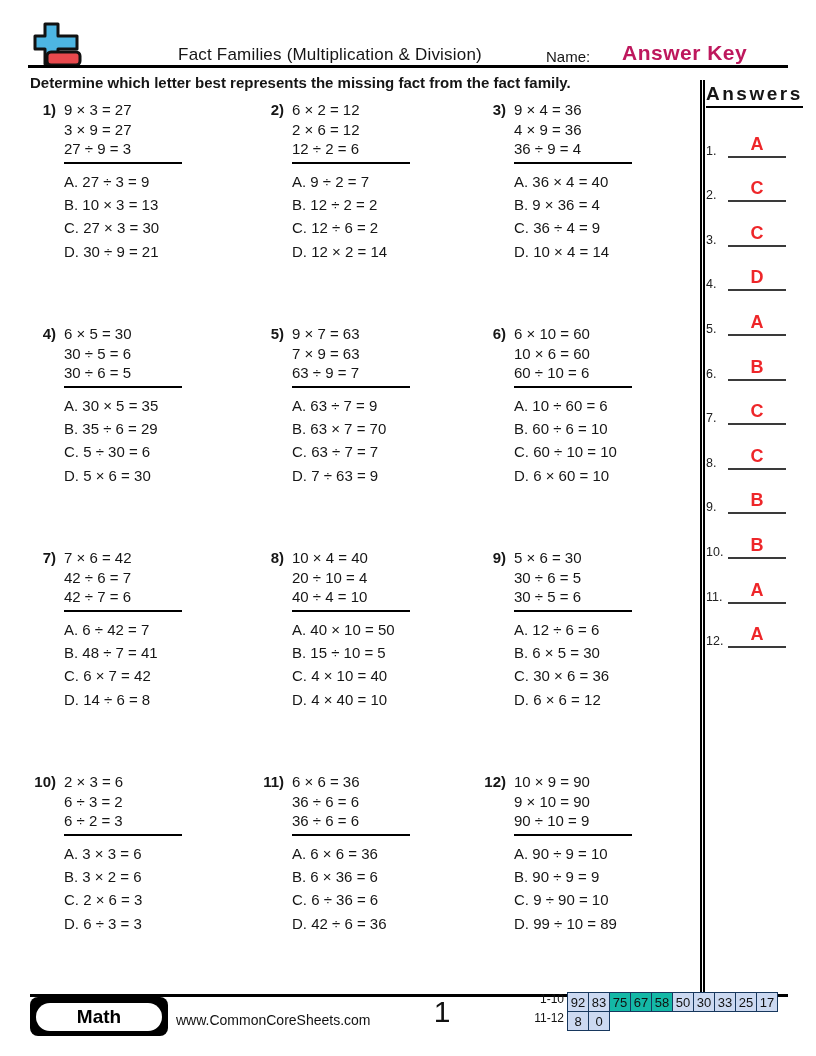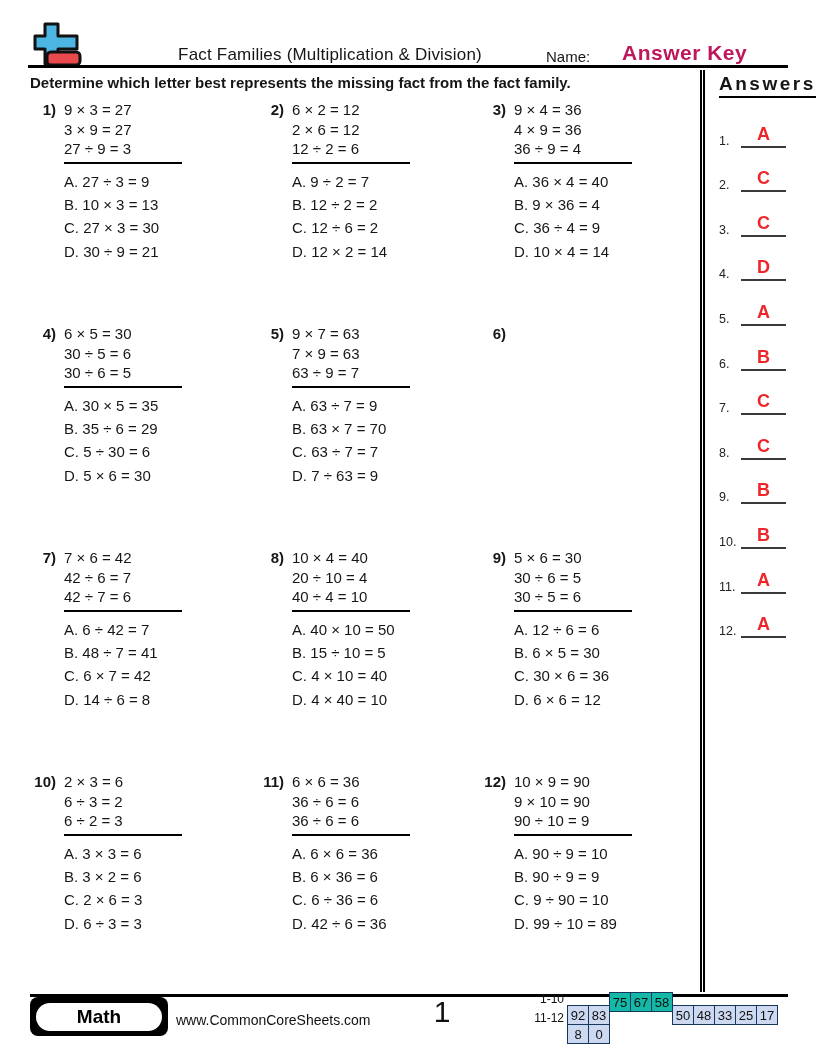--- a/index.html
+++ b/index.html
@@ -23,22 +23,22 @@
   }
   .problem { display:flex; }
   .p-num { width:26px; flex:none; text-align:right; font-weight:bold; font-size:15px; line-height:19.5px; margin-right:8px; }
   .fact { font-size:15px; line-height:19.5px; }
   .fact-rule { width:118px; border-bottom:2px solid #000; margin-top:3px; }
   .choices { margin-top:6px; }
   .choice { font-size:15px; line-height:23.4px; }
 
   
   .answers-panel {
-    position:absolute; left:700px; top:70px; width:90px; height:922px;
-    border-left:5px double #000; padding-left:14px;
+    position:absolute; left:700px; top:80px; width:90px; height:922px;
+    border-left:5px double #000; padding-left:1px;
   }
   .answers-title {
     display:inline-block; margin-top:3px; font-size:19px; font-weight:bold;
     letter-spacing:2.5px; border-bottom:2px solid #000; padding-bottom:1px;
   }
   .answer-rows { margin-top:9px; }
   .answer-row { height:44.6px; display:flex; align-items:flex-end; padding-bottom:4px; }
   .a-num { font-size:12.5px; width:22px; flex:none; color:#222; }
   .a-line { position:relative; flex:1; border-bottom:2px solid #3a3a3a; margin-right:4px; height:100%; }
   .a-letter {
@@ -60,21 +60,21 @@
   .page-num { position:absolute; left:420px; top:995px; width:44px; text-align:center; font-size:30px; color:#111; }
   .score-table { position:absolute; left:528px; top:992px; }
   .s-row { display:flex; height:20px; align-items:flex-start; }
   .s-row + .s-row { margin-top:-1px; }
   .s-label { width:40px; flex:none; text-align:right; padding-right:4px; font-size:12px; color:#111; }
   .s-cell {
     width:22px; height:20px; flex:none; margin-left:-1px; background:#14b8a6;
     border:1px solid #17375d; display:flex; align-items:center; justify-content:center;
     font-size:13px; color:#111;
   }
-  .s-cell.shaded { background:#ccd9f1;margin-top:13px; }
+  .s-cell.shaded { background:#ccd9f1; }
 </style>
 </head>
 <body>
 
 <div class="page">
 
   <svg class="logo" width="52" height="50" viewBox="0 0 52 50">
     <path d="M12 5 H25 V17 H44 V30 H25 V45 H12 V30 H2 V17 H12 Z" fill="#4db5e2" stroke="#111" stroke-width="3" stroke-linejoin="round"></path>
     <rect x="14" y="33" width="33" height="13" rx="4" fill="#e8494d" stroke="#111" stroke-width="3"></rect>
   </svg>
@@ -161,20 +161,32 @@
           <div class="choice">A. 63 ÷ 7 = 9</div>
           <div class="choice">B. 63 × 7 = 70</div>
           <div class="choice">C. 63 ÷ 7 = 7</div>
           <div class="choice">D. 7 ÷ 63 = 9</div>
         </div>
       </div>
     </div>
 
     <div class="problem">
       <div class="p-num">6)</div>
+      <div class="p-body">
+        <div class="fact">6 × 10 = 60</div>
+        <div class="fact">10 × 6 = 60</div>
+        <div class="fact">60 ÷ 10 = 6</div>
+        <div class="fact-rule"></div>
+        <div class="choices">
+          <div class="choice">A. 10 ÷ 60 = 6</div>
+          <div class="choice">B. 60 ÷ 6 = 10</div>
+          <div class="choice">C. 60 ÷ 10 = 10</div>
+          <div class="choice">D. 6 × 60 = 10</div>
+        </div>
+      </div>
     </div>
 
     <div class="problem">
       <div class="p-num">7)</div>
       <div class="p-body">
         <div class="fact">7 × 6 = 42</div>
         <div class="fact">42 ÷ 6 = 7</div>
         <div class="fact">42 ÷ 7 = 6</div>
         <div class="fact-rule"></div>
         <div class="choices">
@@ -355,21 +367,21 @@
 
   <div class="score-table">
     <div class="s-row">
       <span class="s-label">1-10</span>
       <span class="s-cell shaded">92</span>
       <span class="s-cell shaded">83</span>
       <span class="s-cell">75</span>
       <span class="s-cell">67</span>
       <span class="s-cell">58</span>
       <span class="s-cell shaded">50</span>
-      <span class="s-cell shaded">48</span>
+      <span class="s-cell shaded">30</span>
       <span class="s-cell shaded">33</span>
       <span class="s-cell shaded">25</span>
       <span class="s-cell shaded">17</span>
     </div>
     <div class="s-row">
       <span class="s-label">11-12</span>
       <span class="s-cell shaded">8</span>
       <span class="s-cell shaded">0</span>
     </div>
   </div>

